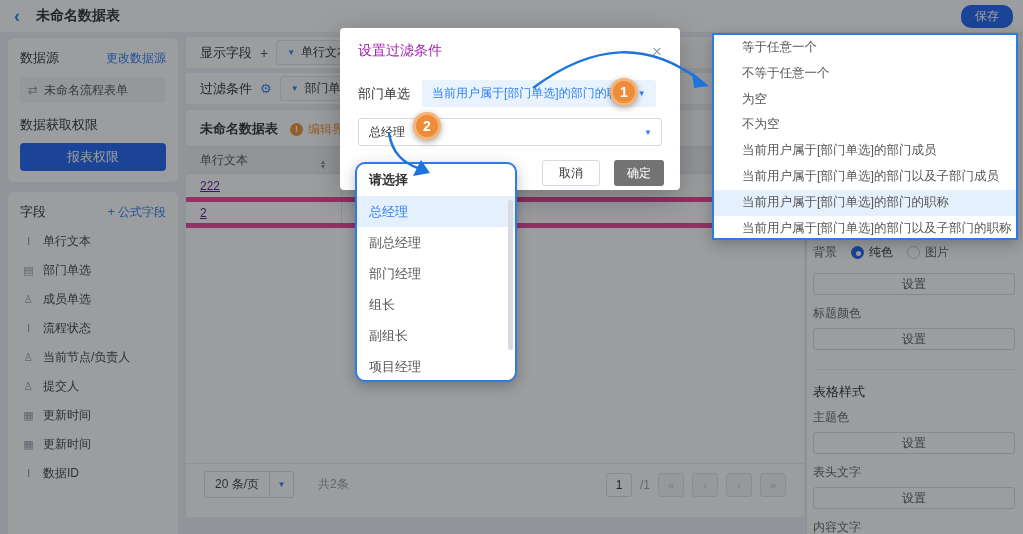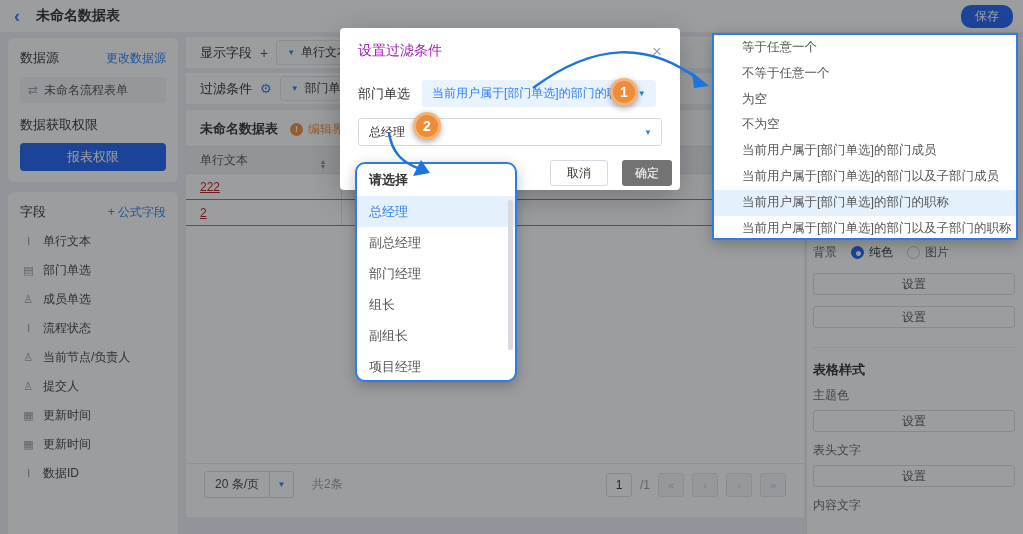--- a/index.html
+++ b/index.html
@@ -38,59 +38,59 @@
   .cdown { color:#2e7ff2; font-size:8px; }
 
   .table-card { position:absolute; left:186px; top:110px; width:618px; height:407px; background:#fff; border-radius:2px; }
   .tc-head { display:flex; align-items:center; gap:12px; padding:10px 14px 8px; }
   .tc-title { font-size:13px; font-weight:bold; color:#333; }
   .warn-wrap { display:flex; align-items:center; gap:5px; color:#f0943c; font-size:12px; }
   .warn-ic { width:13px; height:13px; border-radius:50%; background:#f0943c; color:#fff; font-size:9px; font-weight:bold; display:flex; align-items:center; justify-content:center; }
   table.data { width:100%; border-collapse:collapse; font-size:12px; }
   table.data th { background:#eef0f3; border-top:1px solid #e2e5e9; border-bottom:1px solid #e2e5e9; height:27px; font-weight:normal; color:#555; text-align:left; padding:0 14px; }
   table.data th.c1, table.data td.c1 { width:155px; border-right:1px solid #e2e5e9; }
-  table.data td { height:26px; border-bottom:1px solid #ec4899; padding:0 14px; color:#b91c1c;text-decoration:underline; }
+  table.data td { height:26px; border-bottom:5px solid #ec4899; padding:0 14px; color:#4c1d95;text-decoration:underline; }
   .sort { display:inline-flex; flex-direction:column; float:right; line-height:5px; font-size:7px; color:#8a919c; margin-top:7px; cursor:pointer; }
-  .pag { position:absolute; left:0; bottom:12px; width:100%; border-top:1px solid #eaecef; height:42px; display:flex; align-items:center; padding:0 18px; gap:18px; }
+  .pag { position:absolute; left:0; bottom:12px; width:100%; border-top:1px solid #eaecef; height:42px; display:flex; align-items:center; padding:0 18px; gap:24px; }
   .psize { display:flex; cursor:pointer; }
   .psize .pa { border:1px solid #dcdfe4; background:#fff; border-radius:3px 0 0 3px; padding:4px 10px; font-size:12px; color:#444; }
   .psize .pb { border:1px solid #dcdfe4; border-left:none; background:#fff; border-radius:0 3px 3px 0; width:24px; display:flex; align-items:center; justify-content:center; }
   .ptotal { color:#99a0aa; font-size:12px; }
   .pright { margin-left:auto; display:flex; align-items:center; gap:8px; }
   .pnum { width:26px; height:24px; border:1px solid #dcdfe4; border-radius:3px; display:flex; align-items:center; justify-content:center; font-size:12px; background:#fff; }
   .pslash { color:#99a0aa; font-size:12px; }
   .navb { width:26px; height:24px; border:1px solid #e1e4e8; border-radius:3px; background:#f6f7f9; color:#c3c8cf; font-size:11px; display:flex; align-items:center; justify-content:center; cursor:default; }
 
   
   .stylepanel { position:absolute; left:806px; top:37px; width:217px; height:497px; background:#fff; border-left:1px solid #e6e8ec; padding:207px 8px 0 6px; font-size:12px; color:#666; }
   .sp-row { display:flex; align-items:center; gap:14px; margin-bottom:8px; }
   .radio { width:13px; height:13px; border-radius:50%; border:1px solid #c6cad1; background:#fff; position:relative; display:inline-block; cursor:pointer; }
   .radio.sel { background:#2166f3; border-color:#2166f3; }
   .radio.sel::after { content:""; position:absolute; left:4px; top:4px; width:5px; height:5px; border-radius:50%; background:#fff; }
   .ropt { display:flex; align-items:center; gap:5px; cursor:pointer; }
   .set-btn { width:100%; height:22px; border:1px solid #d9dce1; border-radius:3px; background:#fff; color:#555; font-size:12px; cursor:pointer; margin:4px 0 7px; }
   .sp-label { margin:3px 0 2px; }
   .sp-divider { border-top:1px solid #eceef1; margin:12px 0 13px; }
-  .sp-bold { font-size:13px; font-weight:bold; color:#333; margin-bottom:8px; }
+  .sp-bold { font-size:13px; font-weight:normal; color:#333; margin-bottom:8px; }
 
   
   .dim { position:absolute; inset:0; background:rgba(20,22,26,0.42); z-index:50; }
 
   
   .modal { position:absolute; left:340px; top:28px; width:340px; height:162px; background:#fff; border-radius:4px; box-shadow:0 8px 30px rgba(0,0,0,.25); z-index:60; }
   .m-head { display:flex; justify-content:space-between; align-items:center; padding:14px 18px 0; }
   .m-title { font-size:14px; color:#a21caf; }
   .m-close { color:#9aa0a8; font-size:17px; cursor:pointer; line-height:1; }
   .m-row1 { display:flex; align-items:center; gap:12px; padding:20px 18px 0; }
   .m-label { font-size:13px; color:#333; }
   .cond-pill { display:inline-flex; align-items:center; gap:7px; background:#e8f3fe; border-radius:3px; padding:5px 10px; color:#2e7ff2; font-size:12px; cursor:pointer; }
   .m-input { margin:11px 18px 0; height:28px; border:1px solid #d5dae2; border-radius:3px; display:flex; align-items:center; }
   .m-input .val { flex:1; padding-left:10px; font-size:12px; color:#333; }
   .m-input .arrow-seg { width:26px; align-self:stretch; display:flex; align-items:center; justify-content:center; cursor:pointer; }
-  .m-btns { display:flex; justify-content:flex-end; gap:14px; padding:14px 8px 0; }
+  .m-btns { display:flex; justify-content:flex-end; gap:14px; padding:14px 16px 0; }
   .btn-cancel { width:58px; height:26px; background:#fff; border:1px solid #d5dae2; border-radius:3px; font-size:12px; color:#333; cursor:pointer; }
   .btn-ok { width:50px; height:26px; background:#737373; border:none; border-radius:3px; font-size:12px; color:#fff; cursor:pointer; }
 
   
   .dd { position:absolute; background:#fff; border:2px solid #2b7ce9; z-index:70; overflow:hidden; box-shadow:0 4px 14px rgba(0,0,0,.25); }
   .dd-left { left:355px; top:162px; width:162px; height:220px;border-radius:10px; }
   .dd-left .ddh { font-size:13px; font-weight:bold; color:#333; height:32px; line-height:32px; padding-left:12px; }
   .dd-left .ddo { font-size:13px; color:#555; height:31px; line-height:31px; padding-left:12px; cursor:pointer; }
   .dd .sel-opt { background:#e4f1fd; color:#2e7ff2; }
   .dd-scroll { position:absolute; right:2px; top:36px; width:5px; height:150px; background:#d7dade; border-radius:3px; }
@@ -247,20 +247,21 @@
       <span class="ropt">
           <span class="radio sel"></span>
           <span style="color:#333">纯色</span>
         </span>
       <span class="ropt">
           <span class="radio"></span>
           <span>图片</span>
         </span>
     </div>
     <button class="set-btn">设置</button>
+    <div class="sp-label">标题颜色</div>
     <button class="set-btn">设置</button>
     <div class="sp-divider"></div>
     <div class="sp-bold">表格样式</div>
     <div class="sp-label">主题色</div>
     <button class="set-btn">设置</button>
     <div class="sp-label">表头文字</div>
     <button class="set-btn">设置</button>
     <div class="sp-label">内容文字</div>
     
     

